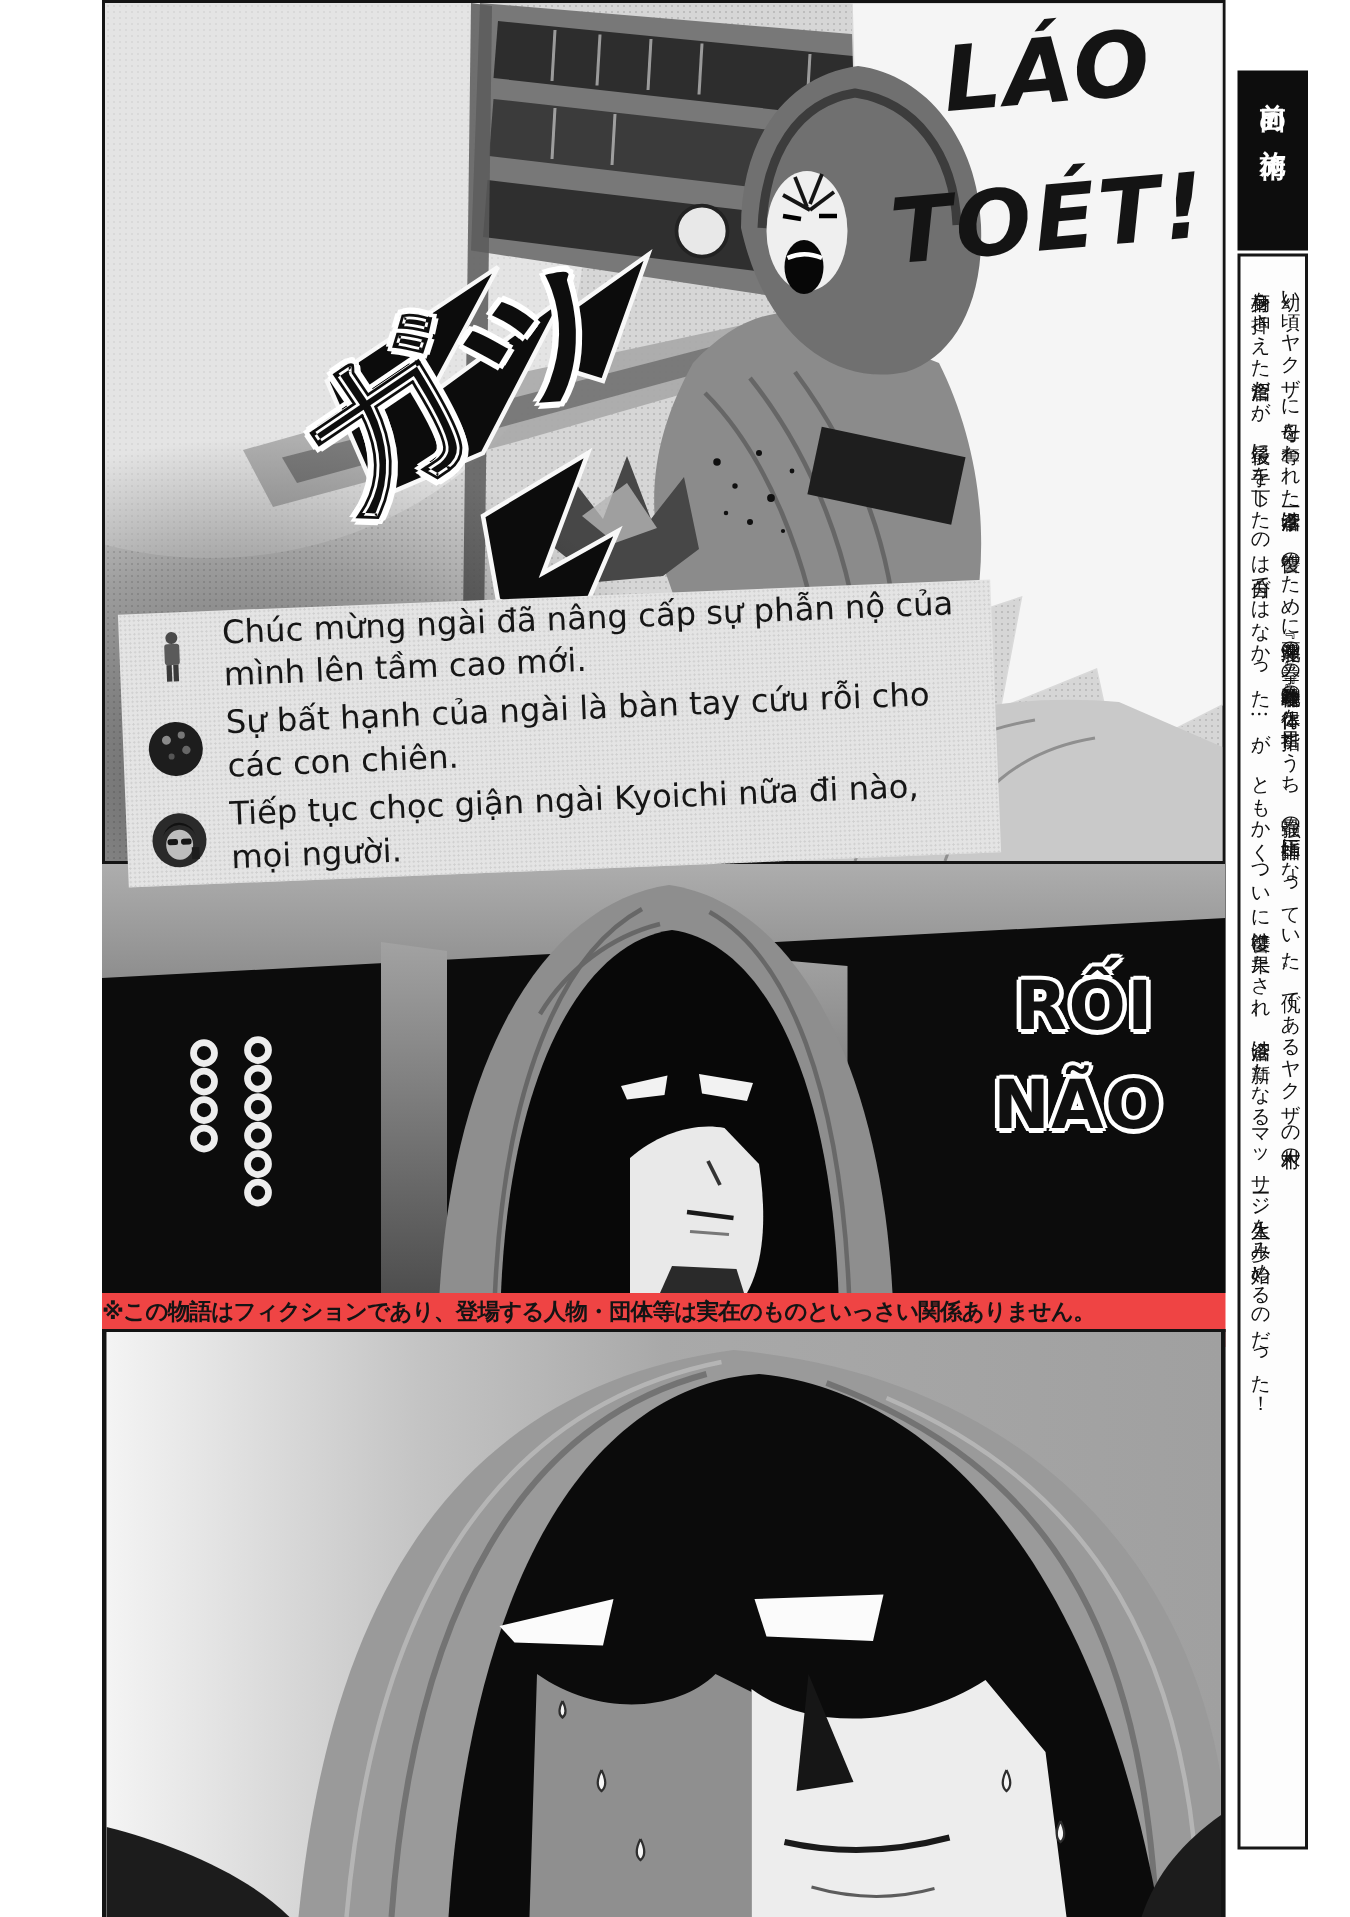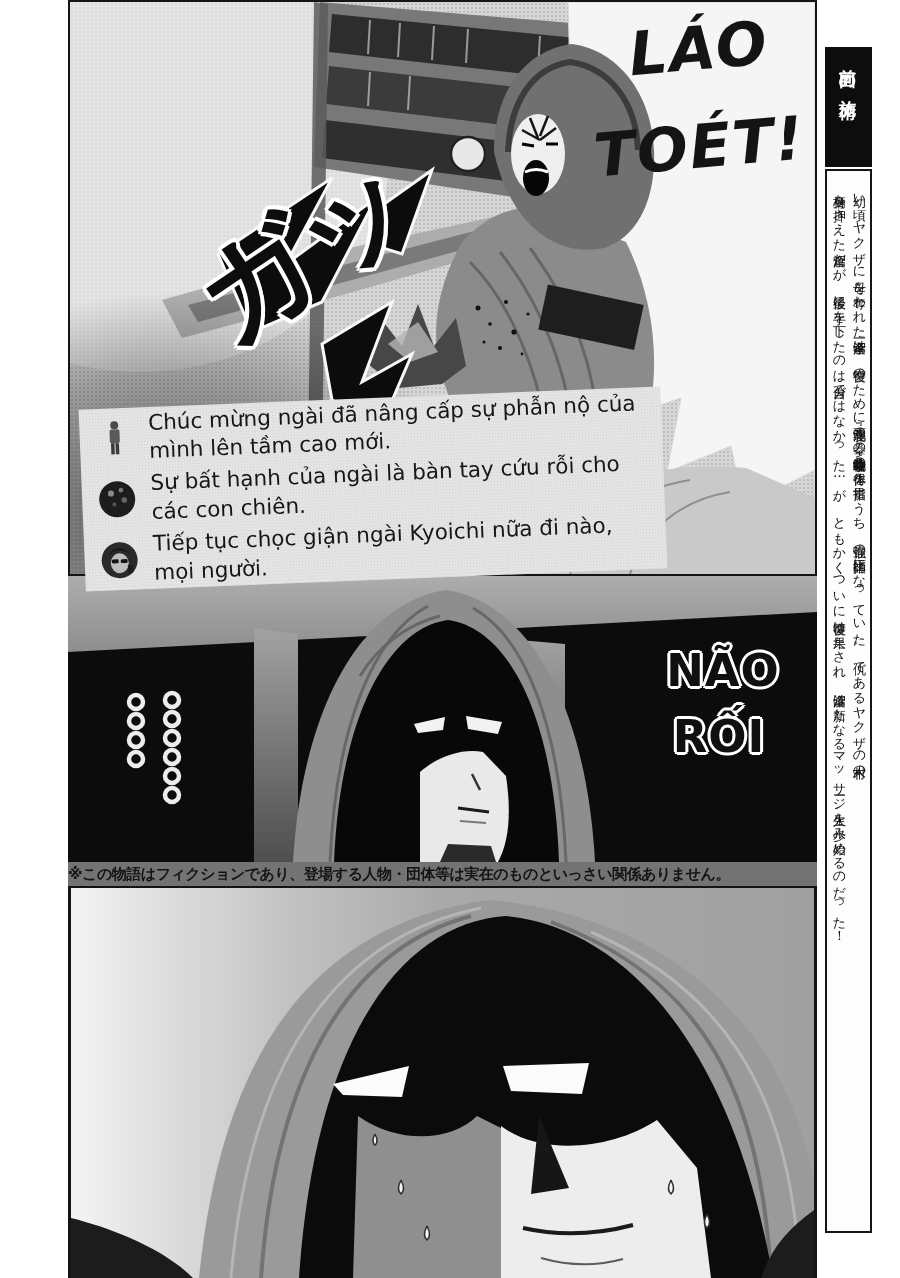--- a/index.html
+++ b/index.html
@@ -43,21 +43,21 @@
   .panel2 svg{position:absolute;left:0;top:0;}
   .shout2{position:absolute;right:14px;top:62px;width:160px;text-align:center;
           font-size:45px;font-weight:bold;line-height:66px;color:#101010;
           letter-spacing:1px;
           text-shadow:3px 0 0 #fff,-3px 0 0 #fff,0 3px 0 #fff,0 -3px 0 #fff,
                       2px 2px 0 #fff,-2px 2px 0 #fff,2px -2px 0 #fff,-2px -2px 0 #fff;}
   .shout2 div:nth-child(2){transform:translateX(-4px);}
   .shout2 div:nth-child(3){transform:translateX(6px);}
 
   
-  .disclaimer{position:absolute;left:0;top:862px;width:749px;height:36px;background:#737373;
+  .disclaimer{position:absolute;left:0;top:862px;width:749px;height:36px;background:#ef4444;
               font-size:15px;font-weight:bold;color:#141414;line-height:24px;
               letter-spacing:-0.5px;white-space:nowrap;}
 
   
   .panel3{top:886px;height:392px;border-left:3px solid #141414;border-right:3px solid #141414;
           border-top:2px solid #141414;background:#b5b5b5;}
   .panel3 svg{position:absolute;left:0;top:0;}
 
   
   .sidebar{position:absolute;left:825px;top:0;width:47px;height:1278px;}
@@ -256,22 +256,22 @@
           <polygon points="346,148 377,141 375,154 350,157" fill="#f2f2f2"></polygon>
           <polygon points="398,140 434,146 430,158 400,153" fill="#f2f2f2"></polygon>
           <path d="M 352,286 L 352,196 C 370,180 395,172 415,176 L 438,200 C 444,240 440,268 430,286 Z" fill="#e9e9e9"></path>
           <path d="M 404,198 L 412,214" stroke="#333" stroke-width="2.5" fill="none"></path>
           <path d="M 390,232 L 421,236" stroke="#1a1a1a" stroke-width="3" fill="none"></path>
           <path d="M 392,245 L 418,247" stroke="#777" stroke-width="2" fill="none"></path>
           <polygon points="372,286 428,286 423,270 380,268" fill="#2a2a2a"></polygon>
         </g>
       </svg>
       <div class="shout2">
+        <div>RỐI</div>
         <div>NÃO</div>
-        <div>RỐI</div>
       </div>
     </section>
 
     <div class="disclaimer">※この物語はフィクションであり、登場する人物・団体等は実在のものといっさい関係ありません。</div>
 
     <section class="panel panel3">
       <svg width="743" height="390" viewBox="0 0 743 390">
         <defs>
           <linearGradient id="gBg3" x1="0" y1="0" x2="1" y2="0">
             <stop offset="0" stop-color="#f4f4f4"></stop>

